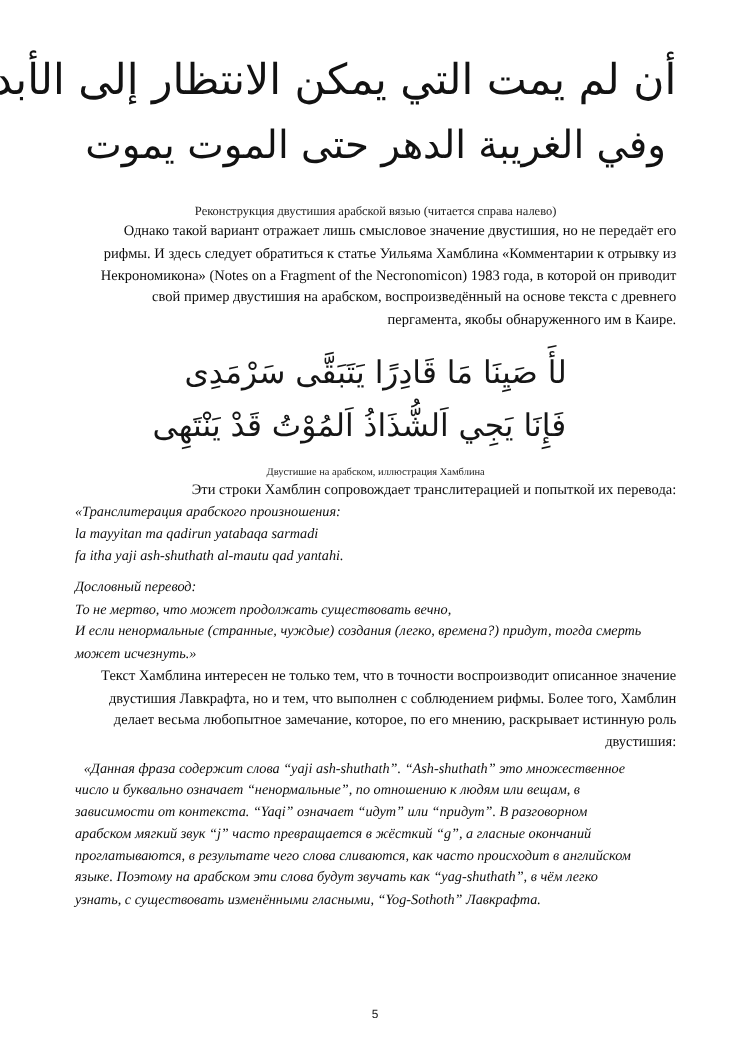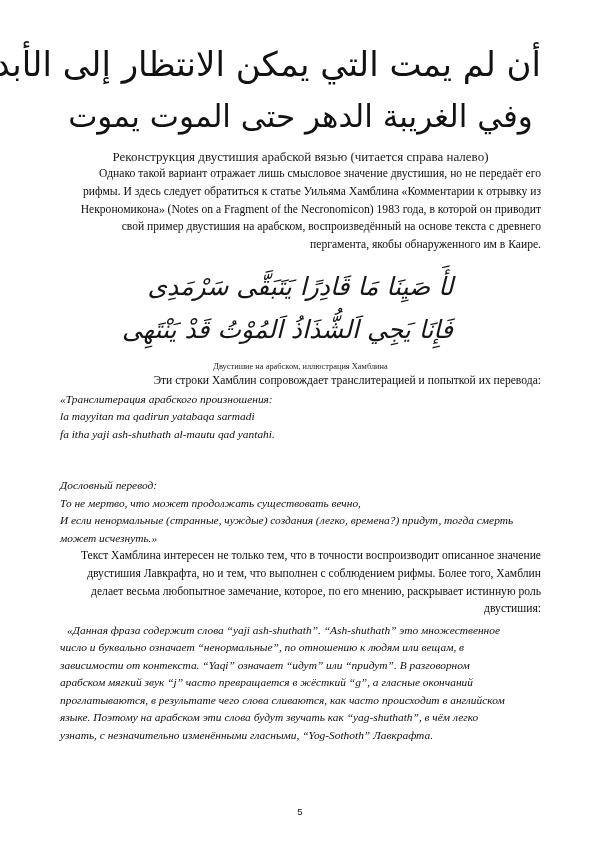--- a/index.html
+++ b/index.html
@@ -48,37 +48,36 @@
   .calligraphy-top .line {
     display: block;
   }
   .calligraphy-top .line-2 {
     font-size: 31px;
   }
   .calligraphy-mid {
     margin-top: 11px;
     font-size: 25px;
     line-height: 1.72;
-    font-style: italic;
     letter-spacing: 0.4px;
     color: #161616;
   }
   .calligraphy-mid .line {
     display: block;
   }
   .calligraphy-mid .line-2 {
     padding-right: 26px;
   }
 
   .figure-caption {
     text-align: center;
-    font-size: 13px;
+    font-size: 10px;
     line-height: 1.35;
     color: #1a1a1a;
-    margin-top: 7px;
+    margin-top: 22px;
   }
   .figure-caption-2 {
     margin-top: 10px;
     font-size: 8.4px;
   }
 
   
   p.body {
     margin: 0;
     font-size: 11.6px;
@@ -92,21 +91,21 @@
   .block-italic {
     font-style: italic;
     font-size: 11.4px;
     line-height: 1.53;
     margin: 0;
     color: #0d0d0d;
   }
   .ital-line { display: block; }
 
   .transliteration-block { margin-top: 1px; }
-  .literal-block { margin-top: 34px; }
+  .literal-block { margin-top: 8px; }
   .para-hamblin { margin-top: 26px; }
   .quote-block {
     margin-top: 4px;
     text-indent: 0;
   }
   .quote-block .first-line { padding-left: 7px; }
 
   
   .page-number {
     position: absolute;
@@ -157,20 +156,20 @@
 
     <p class="body para-hamblin">Текст Хамблина интересен не только тем, что в точности воспроизводит описанное значение двустишия Лавкрафта, но и тем, что выполнен с соблюдением рифмы. Более того, Хамблин делает весьма любопытное замечание, которое, по его мнению, раскрывает истинную роль двустишия:</p>
 
     <div class="block-italic quote-block">
       <span class="ital-line first-line">«Данная фраза содержит слова “yaji ash-shuthath”. “Ash-shuthath” это множественное</span>
       <span class="ital-line">число и буквально означает “ненормальные”, по отношению к людям или вещам, в</span>
       <span class="ital-line">зависимости от контекста. “Yaqi” означает “идут” или “придут”. В разговорном</span>
       <span class="ital-line">арабском мягкий звук “j” часто превращается в жёсткий “g”, а гласные окончаний</span>
       <span class="ital-line">проглатываются, в результате чего слова сливаются, как часто происходит в английском</span>
       <span class="ital-line">языке. Поэтому на арабском эти слова будут звучать как “yag-shuthath”, в чём легко</span>
-      <span class="ital-line">узнать, с незначительно изменёнными гласными, “Yog-Sothoth” Лавкрафта.</span>
+      <span class="ital-line">узнать, с существовать изменёнными гласными, “Yog-Sothoth” Лавкрафта.</span>
     </div>
 
   </div>
 
   <div class="page-number">5</div>
 
 </div>
 
 </body></html>

